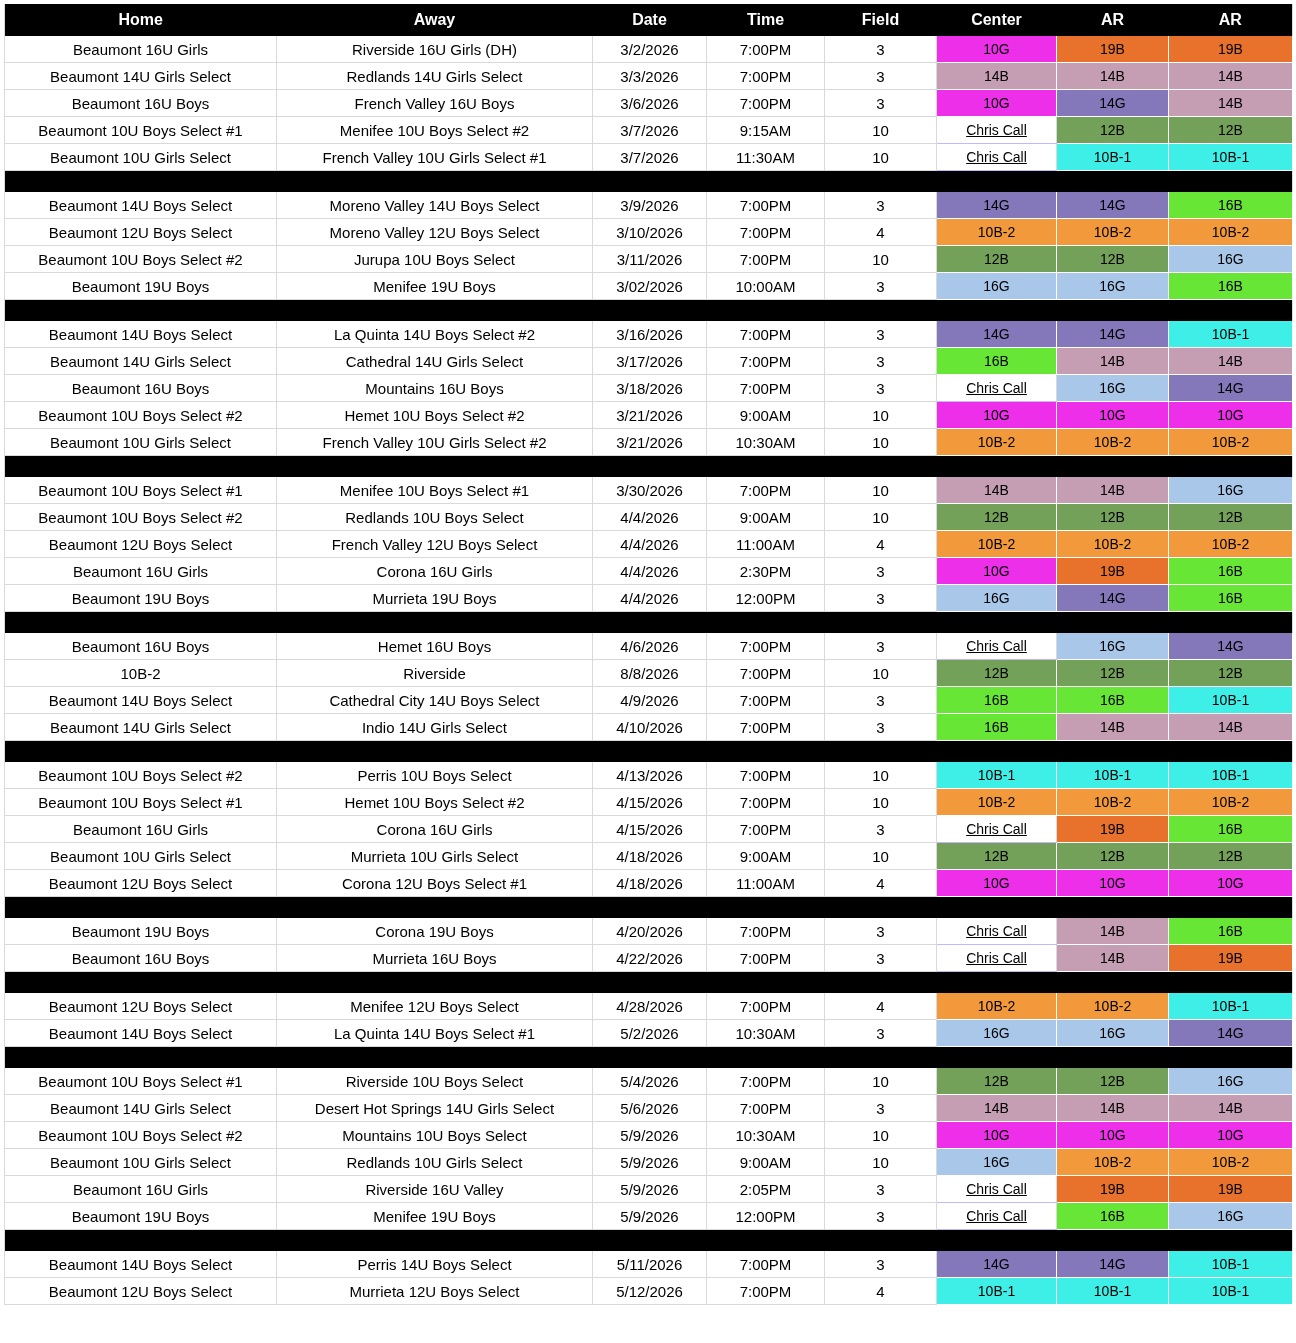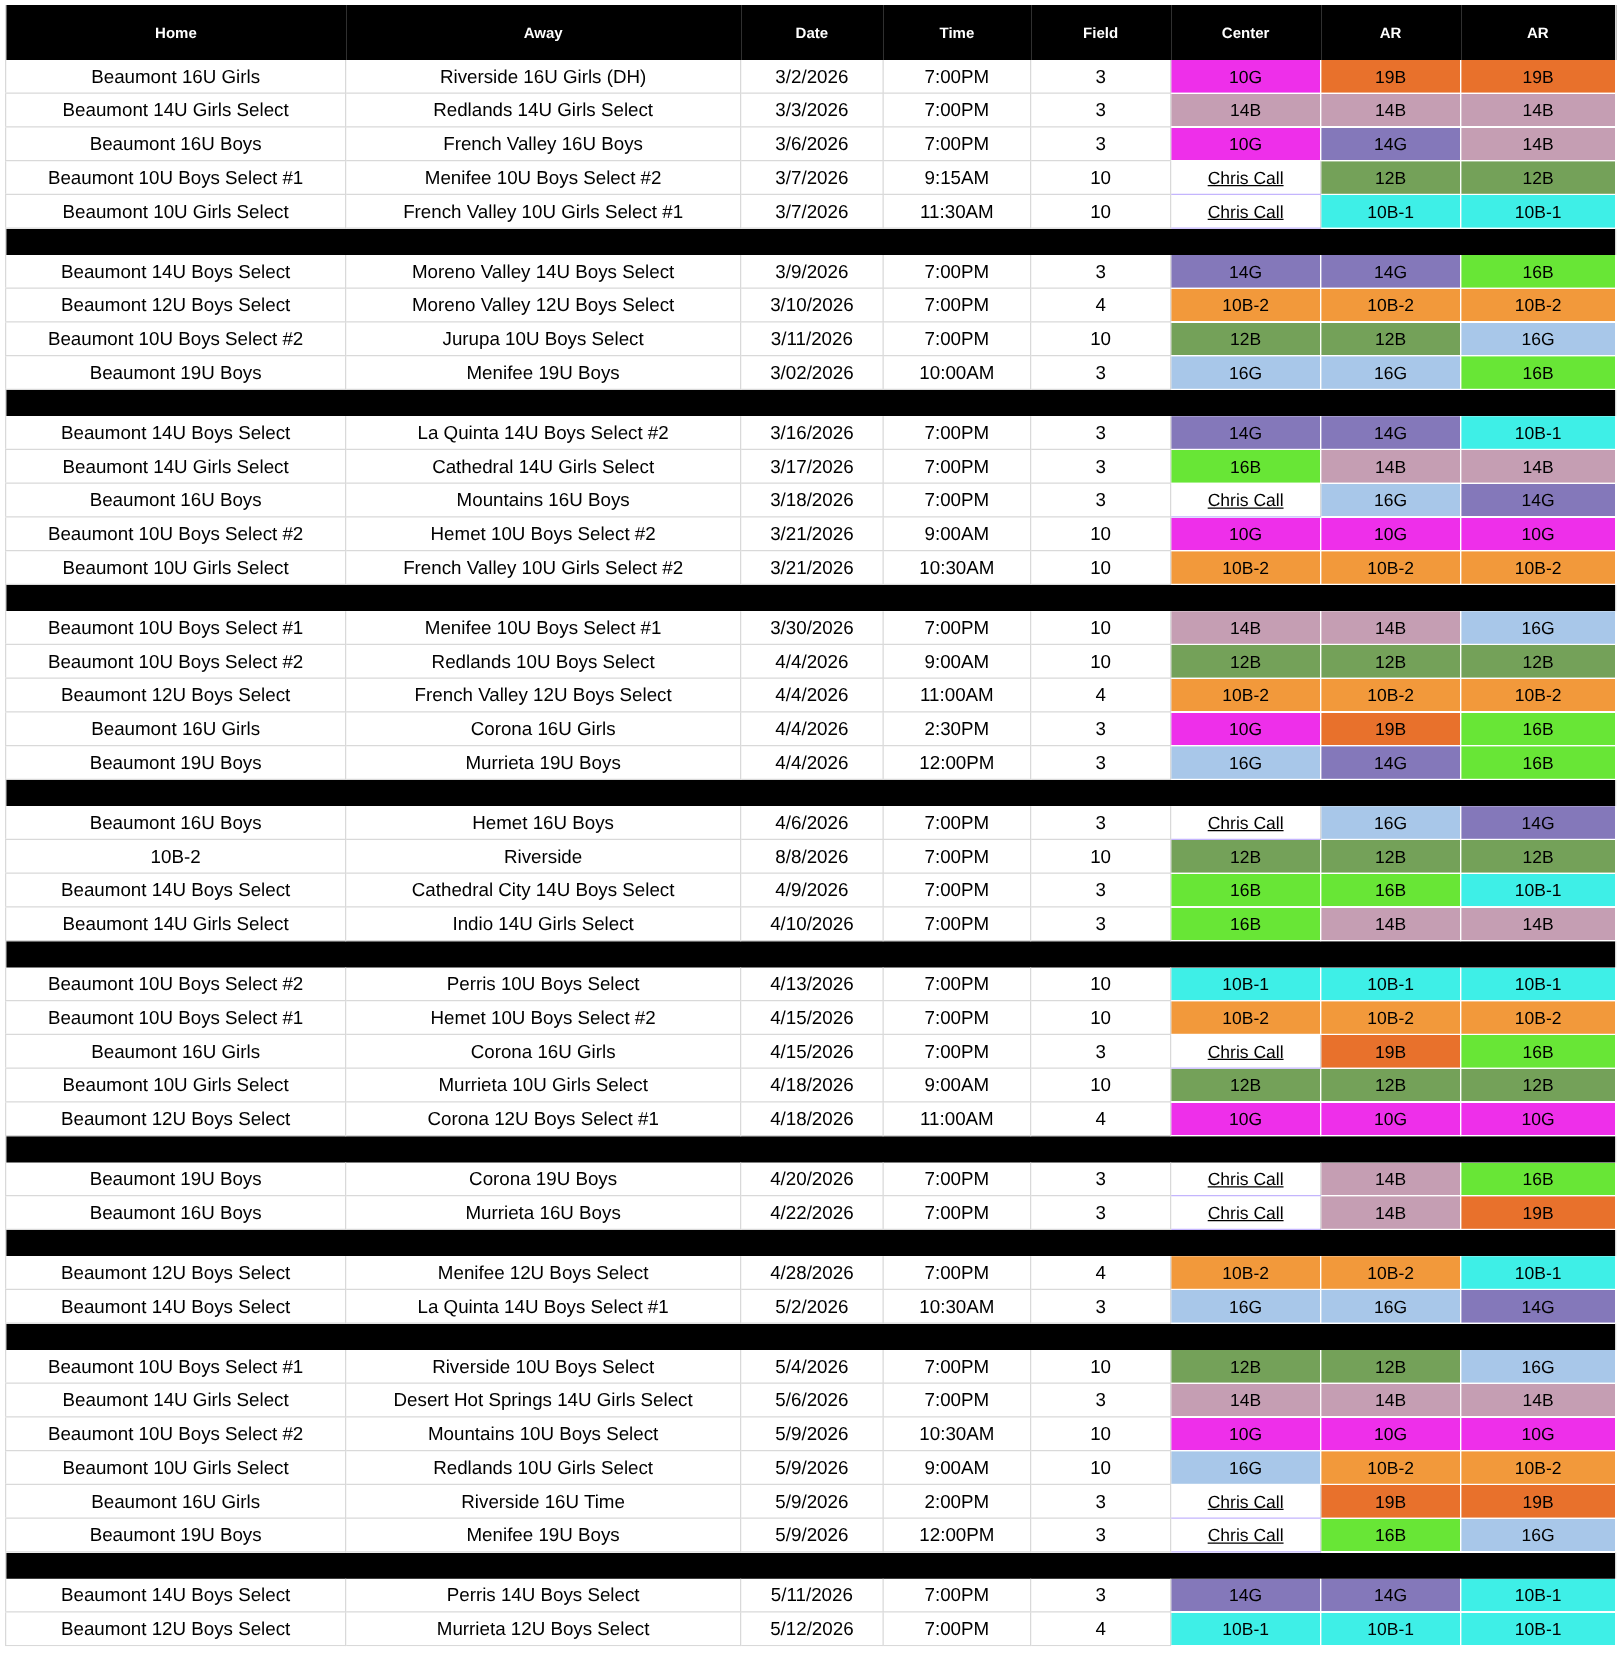--- a/index.html
+++ b/index.html
@@ -20,22 +20,22 @@
     table-layout: fixed;
     width: 1288px;
     border-left: 1px solid #d9d9d9;
     border-right: 1px solid #d9d9d9;
     border-bottom: 1px solid #d9d9d9;
   }
   thead th {
     background: #000000;
     color: #ffffff;
     font-weight: 700;
-    font-size: 12px;
-    height: 44px;
+    font-size: 16px;
+    height: 32px;
     padding: 0;
     text-align: center;
     border: none;
   }
   td {
     height: 26px;
     padding: 0 2px;
     text-align: center;
     vertical-align: middle;
     font-size: 15px;
@@ -479,23 +479,23 @@
           <td>Redlands 10U Girls Select</td>
           <td>5/9/2026</td>
           <td>9:00AM</td>
           <td>10</td>
           <td class="assign" style="background: rgb(168, 199, 233);">16G</td>
           <td class="assign" style="background: rgb(242, 153, 59);">10B-2</td>
           <td class="assign" style="background: rgb(242, 153, 59);">10B-2</td>
         </tr>
         <tr>
           <td>Beaumont 16U Girls</td>
-          <td>Riverside 16U Time</td>
+          <td>Riverside 16U Valley</td>
           <td>5/9/2026</td>
-          <td>2:00PM</td>
+          <td>2:05PM</td>
           <td>3</td>
           <td class="assign call" style="background: rgb(255, 255, 255);">Chris Call</td>
           <td class="assign" style="background: rgb(232, 113, 44);">19B</td>
           <td class="assign" style="background: rgb(232, 113, 44);">19B</td>
         </tr>
         <tr>
           <td>Beaumont 19U Boys</td>
           <td>Menifee 19U Boys</td>
           <td>5/9/2026</td>
           <td>12:00PM</td>

